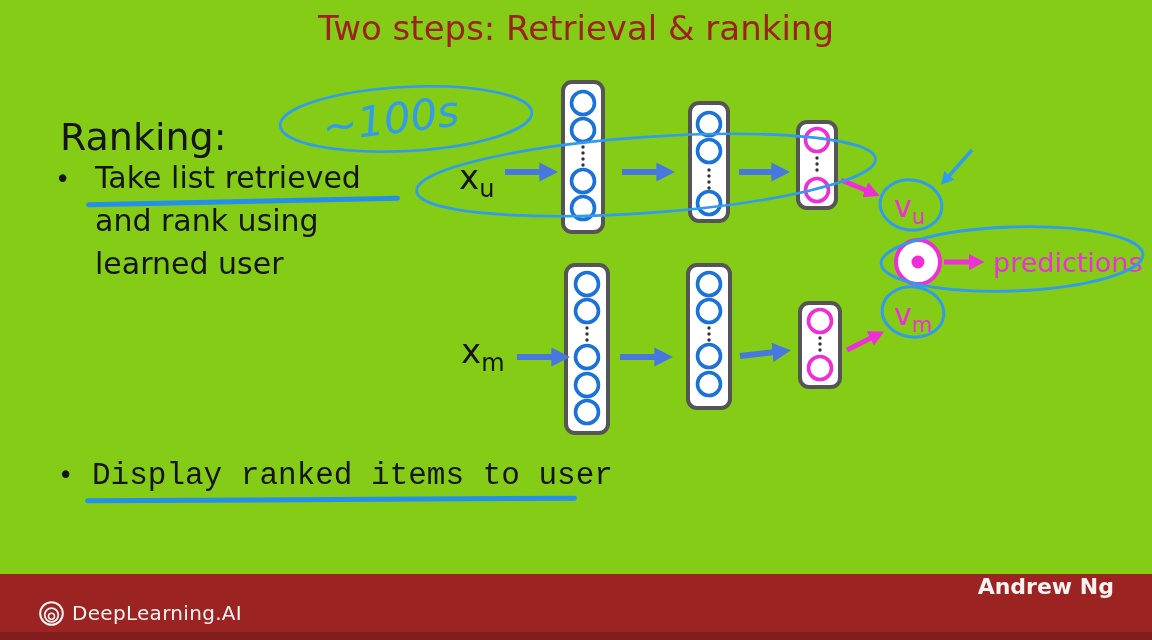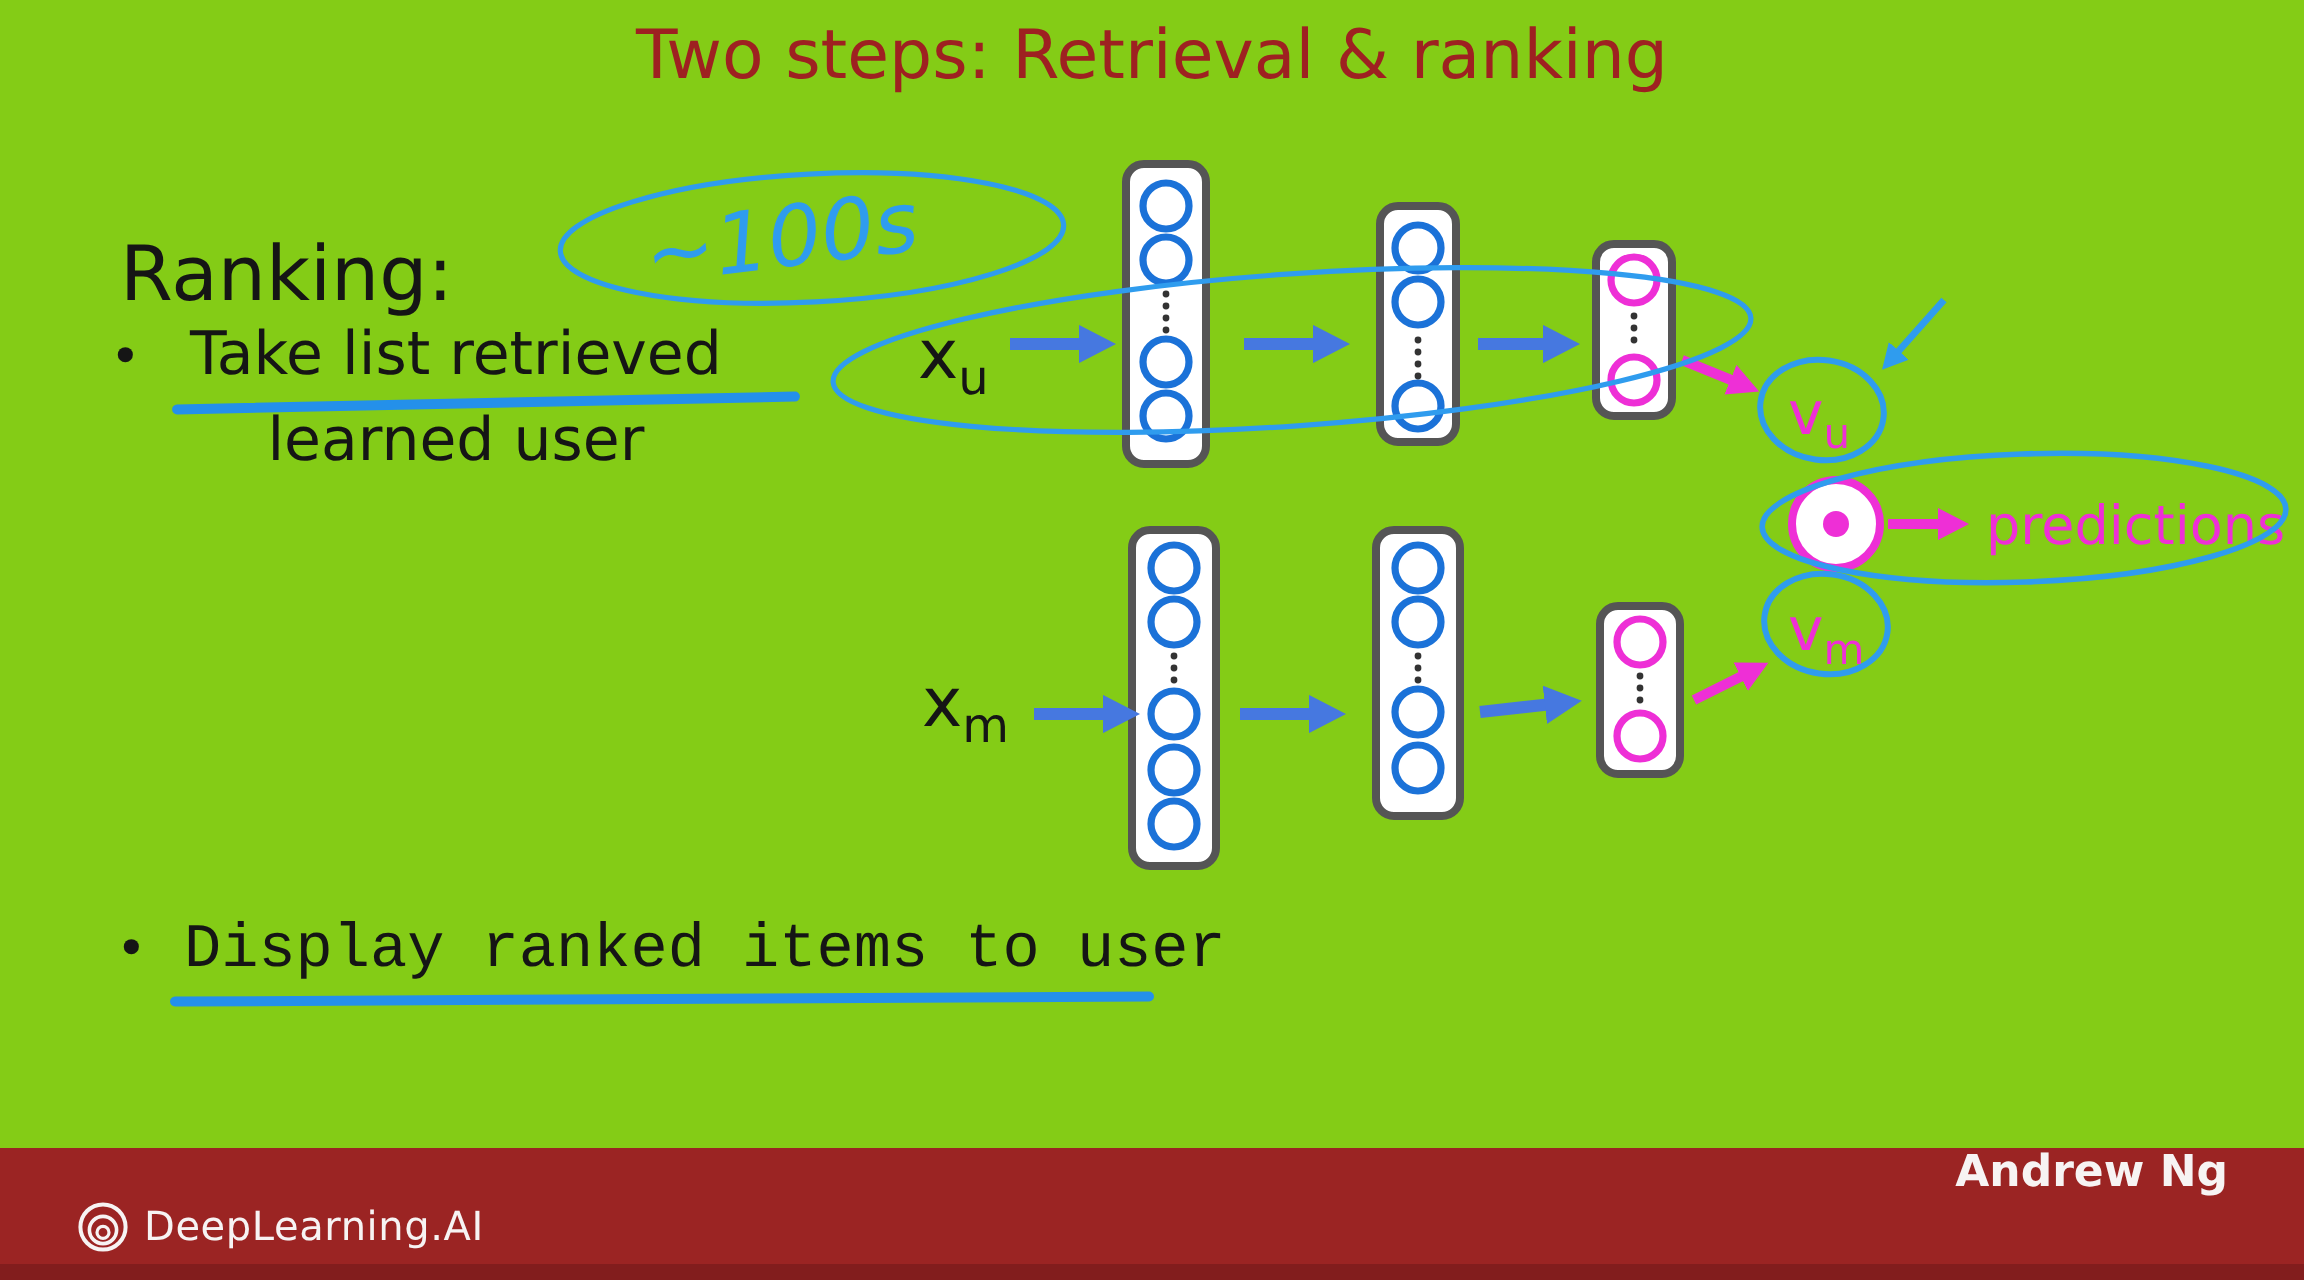--- a/index.html
+++ b/index.html
@@ -6,21 +6,21 @@
   #slide{position:relative;width:1152px;height:640px;background:#84cc16;overflow:hidden;
          font-family:"DejaVu Sans","Liberation Sans",sans-serif;}
   .title{position:absolute;top:8px;left:0;width:1152px;text-align:center;
          font-size:34px;color:#9e2121;letter-spacing:0px;}
   .heading{position:absolute;left:60px;top:88px;font-size:38px;color:#151515;margin-top:27px;}
   .bullet{position:absolute;color:#151515;}
   .b1{left:55px;top:156px;font-size:30px;line-height:43px;}
   .b2{left:58px;top:458px;font-size:31px;}
   .bdot{position:absolute;left:0;top:2px;font-size:26px;}
   .blines{margin-left:40px;}
-  .blines span{display:block;text-align:center;}
+  .blines span{display:block;}
   .b2 .blines{margin-left:34px;font-family:Liberation Mono, monospace;}
   .underline{position:absolute;background:#2490ea;border-radius:3px;}
   .u1{left:86px;top:199px;width:314px;height:5px;transform:rotate(-1.2deg);}
   .u2{left:85px;top:497px;width:492px;height:5px;transform:rotate(-0.3deg);}
   #diagram{position:absolute;left:0;top:0;}
   .footer{position:absolute;left:0;top:562px;width:1152px;height:78px;background:#9b2423;
           display:flex;color:#f7f3f3;margin-top:12px;}
   .footer-dark-strip{position:absolute;left:0;top:632px;width:1152px;height:8px;background:#821d1d;}
   .dl-logo{display:flex;align-items:center;margin-left:38px;gap:7px;}
   .dl-text{font-size:20px;letter-spacing:0.3px;}
@@ -36,20 +36,21 @@
 <div id="slide">
 
   <div class="title">Two steps: Retrieval &amp; ranking</div>
 
   <div class="heading">Ranking:</div>
 
   <div class="bullet b1">
     <span class="bdot">•</span>
     <div class="blines">
       <span>Take list retrieved</span>
+      <span>and rank using</span>
       <span>learned user</span>
     </div>
   </div>
   <div class="underline u1"></div>
 
   <div class="bullet b2">
     <span class="bdot">•</span>
     <div class="blines">
       <span>Display ranked items to user</span>
     </div>

